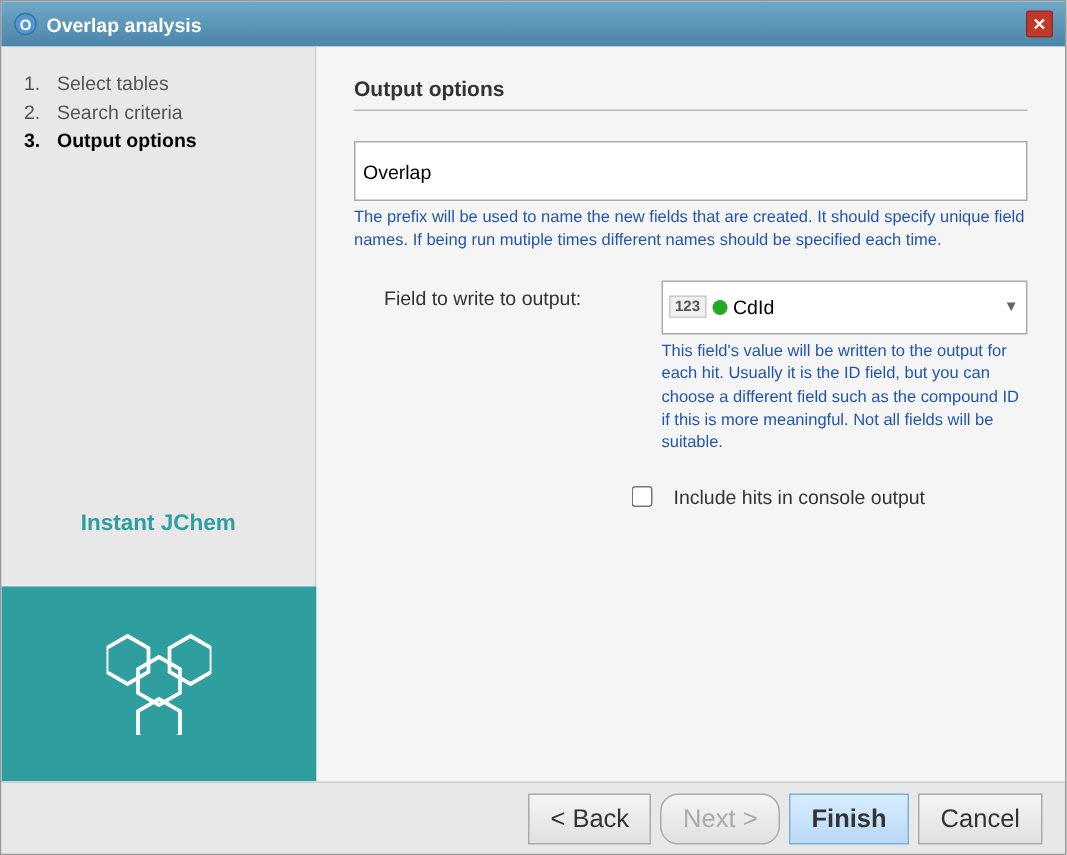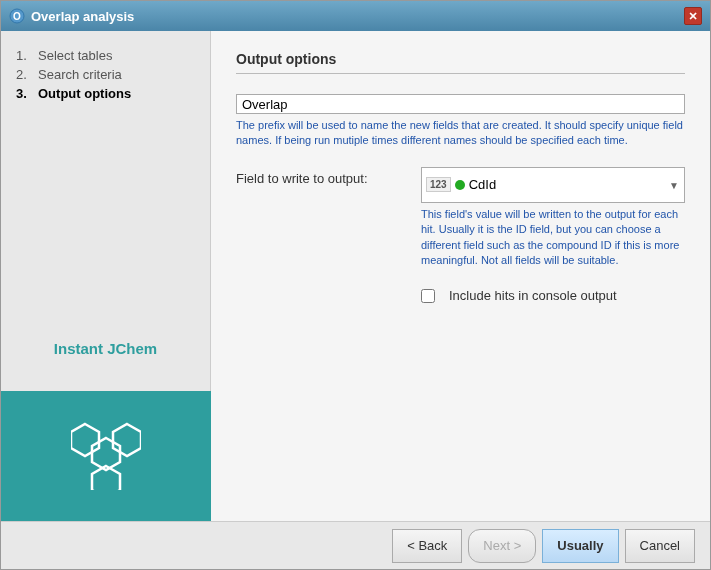--- a/index.html
+++ b/index.html
@@ -149,21 +149,21 @@
       min-width: 185px;
       color: #333;
       font-size: 13px;
       padding-top: 4px;
     }
     .form-field {
       flex: 1;
     }
     .text-input {
       width: 100%;
-      height: 20px;
+      height: 40px;
       border: 1px solid #aaa;
       padding: 2px 5px;
       font-size: 13px;
       background: white;
       outline: none;
     }
     .hint-text {
       color: #2255aa;
       font-size: 11px;
       line-height: 1.4;
@@ -191,21 +191,21 @@
       padding: 8px 15px;
       display: flex;
       justify-content: flex-end;
       gap: 6px;
       height: 48px;
       align-items: center;
       flex-shrink: 0;
     }
     .btn {
       padding: 4px 14px;
-      font-size: 13px;
+      font-size: 17px;
       border: 1px solid #aaa;
       background: linear-gradient(to bottom, #f5f5f5, #e0e0e0);
       cursor: pointer;
       min-width: 60px;
       height: 34px;
       color: #333;
     }
     .btn:disabled {
       color: #aaa;
       cursor: default;
@@ -280,21 +280,21 @@
     <div class="main-content">
       <div class="section-title">Output options</div>
 
       <div class="form-row">
         <div class="form-field">
           <input type="text" class="text-input" value="Overlap" style="">
           <div class="hint-text">The prefix will be used to name the new fields that are created. It should specify unique field names. If being run mutiple times different names should be specified each time.</div>
         </div>
       </div>
 
-      <div class="form-row" style="margin-top:18px;">
+      <div class="form-row" style="margin-top:18px;margin-left:20px;">
         <div class="form-label">Field to write to output:</div>
         <div class="form-field">
           <div class="select-container">
             <div style="display:flex; align-items:center; border:1px solid #aaa; background:white; height:36px; padding: 0 4px; cursor:pointer; position:relative;">
               <span style="font-size:10px; background:#f0f0f0; border:1px solid #ccc; padding:1px 3px; margin-right:4px; color:#555; font-weight:bold;">123</span>
               <span style="width:10px; height:10px; border-radius:50%; background:#22aa22; display:inline-block; margin-right:4px;"></span>
               <span style="font-size:13px; flex:1;">CdId</span>
               <span style="position:absolute; right:5px; top:50%; transform:translateY(-50%); font-size:10px; color:#666;">▼</span>
             </div>
           </div>
@@ -305,16 +305,16 @@
       <div class="checkbox-row">
         <input type="checkbox" id="consoleCheck" style="">
         <label for="consoleCheck" class="checkbox-label">Include hits in console output</label>
       </div>
     </div>
   </div>
 
   <div class="footer">
     <button class="btn">&lt; Back</button>
     <button class="btn" disabled="">Next &gt;</button>
-    <button class="btn btn-finish">Usually</button>
+    <button class="btn btn-finish">Finish</button>
     <button class="btn">Cancel</button>
   </div>
 </div>
 
 </body></html>

